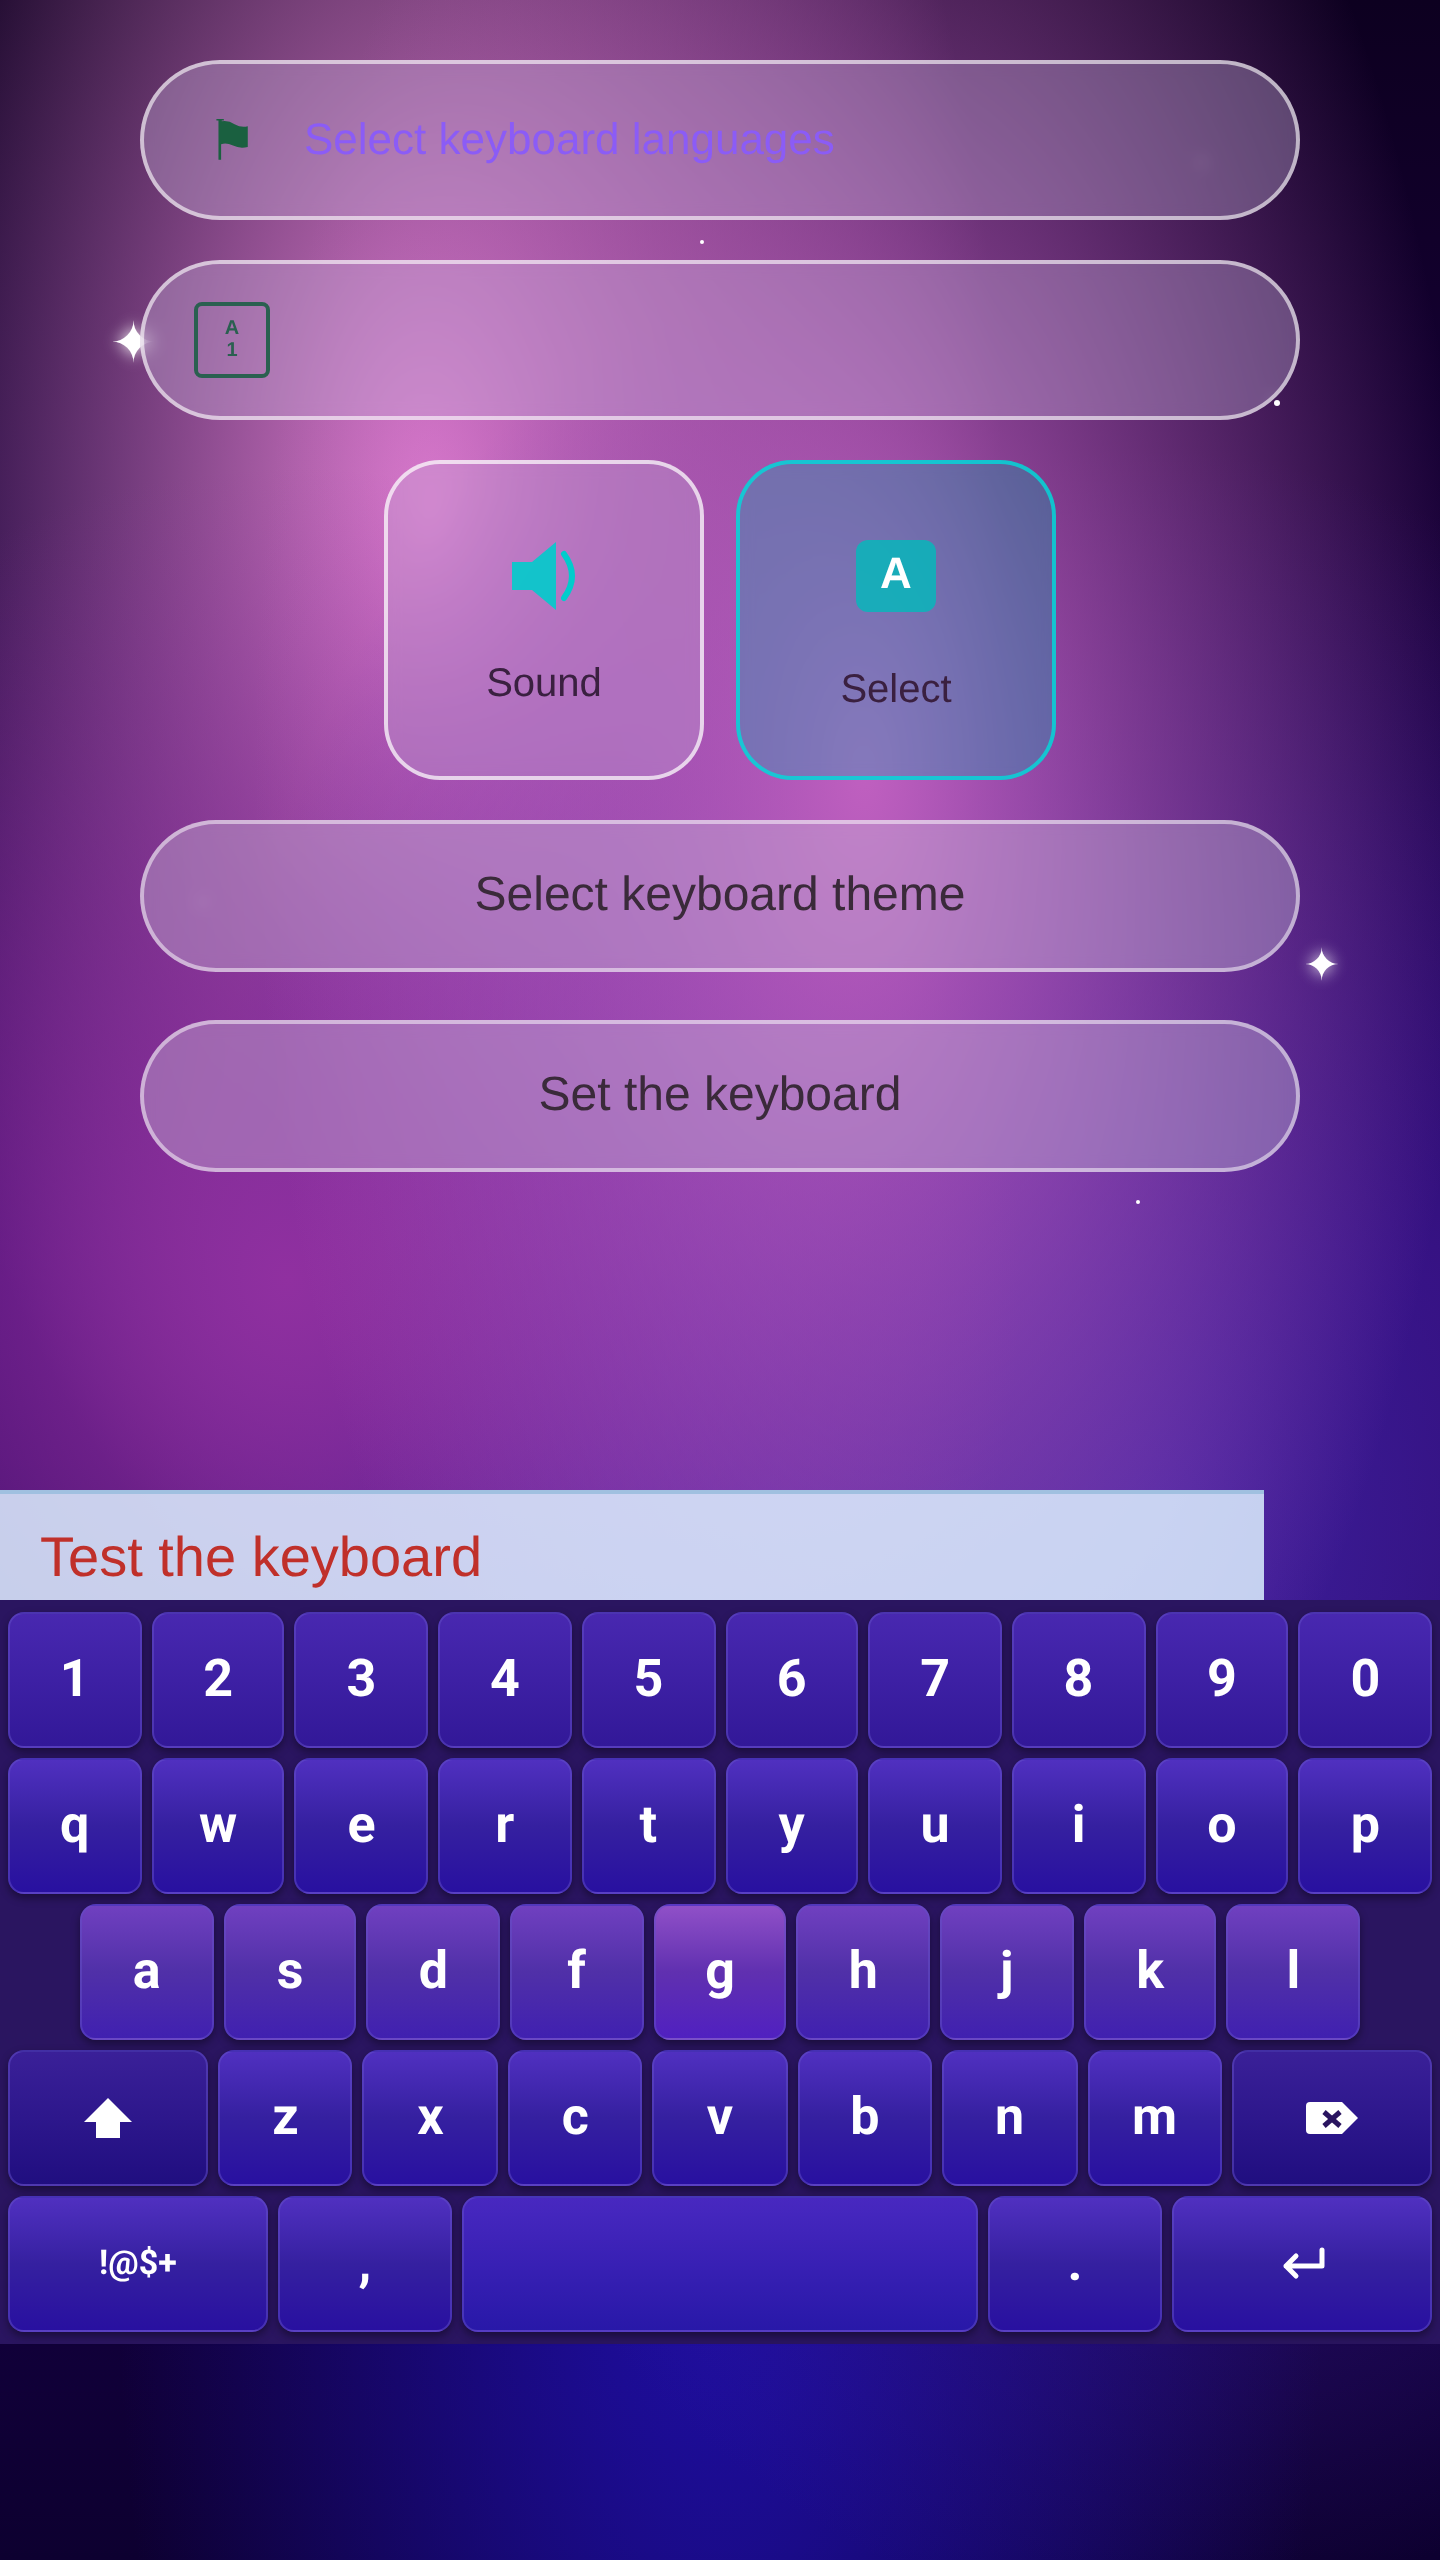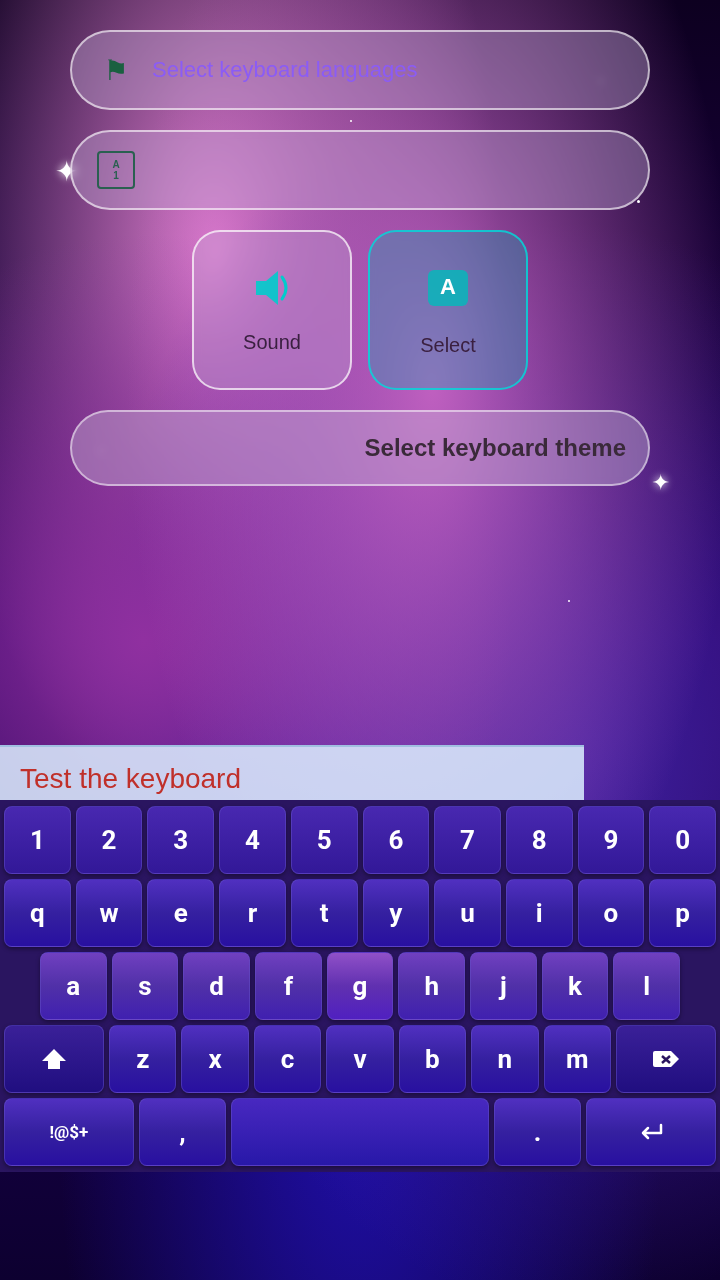--- a/index.html
+++ b/index.html
@@ -134,31 +134,30 @@
       font-weight: 400;
     }
 
     .wide-btn {
       width: 100%;
       max-width: 580px;
       padding: 22px;
       border-radius: 50px;
       border: 2px solid rgba(255,255,255,0.5);
       background: rgba(200, 185, 215, 0.4);
-      text-align: right;
+      text-align: center;
       font-size: 24px;
       color: #3a2a3a;
       cursor: pointer;
       backdrop-filter: blur(4px);
-      font-weight: bold;
     }
 
     
     .test-input-container {
-      width: 584px;
+      width: 632px;
       margin-top: 10px;
       background: rgba(220, 240, 255, 0.85);
       padding: 16px 20px;
       border-top: 2px solid #a0c0e0;
       border-bottom: 2px solid #a0c0e0;
     }
 
     .test-input {
       font-size: 28px;
       color: #c0302a;
@@ -285,20 +284,23 @@
         </svg>
       </div>
       <span class="sq-label">Select</span>
     </button>
   </div>
 
   <button class="wide-btn">
     <span>Select keyboard theme</span>
   </button>
 
+  <button class="wide-btn" style="margin-top:4px;">
+    <span>Set the keyboard</span>
+  </button>
 
 </div>
 
 <div class="test-input-container" style="position:absolute; top:735px; left:0;">
   <input class="test-input" type="text" value="Test the keyboard" style="">
 </div>
 
 <div class="keyboard" style="position:absolute; top:800px; left:0;">
 
   <div class="kb-row">

